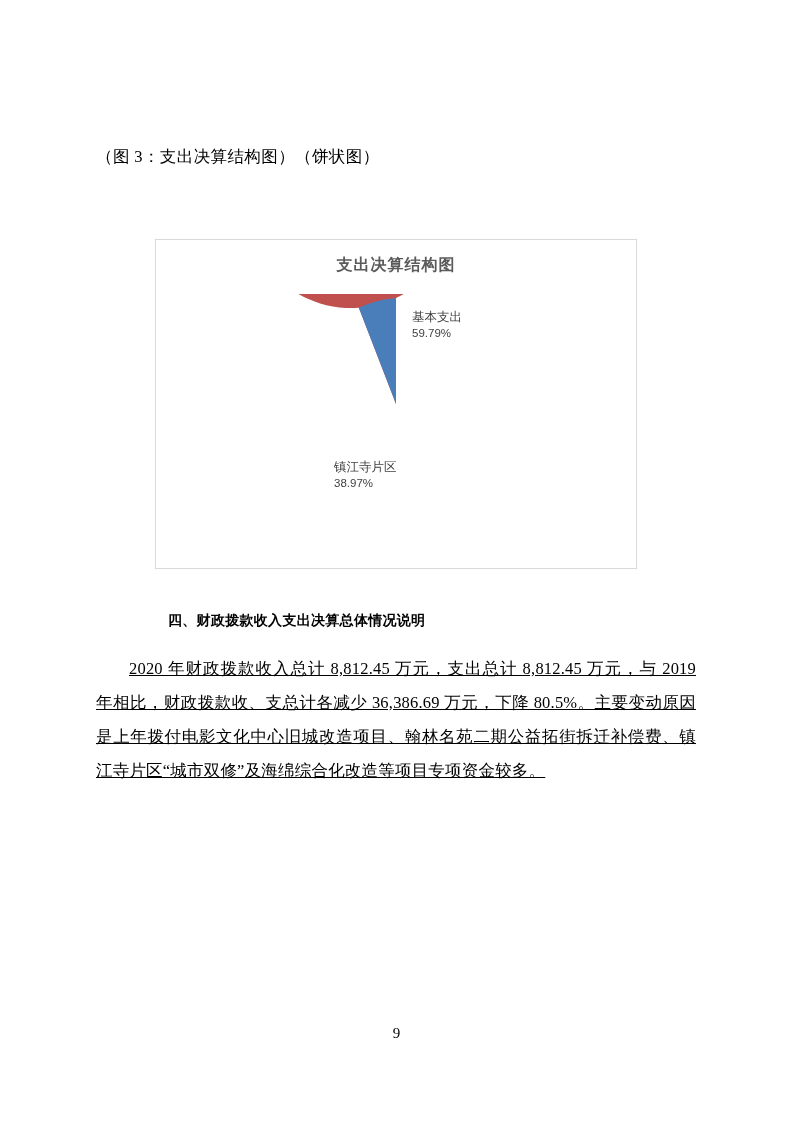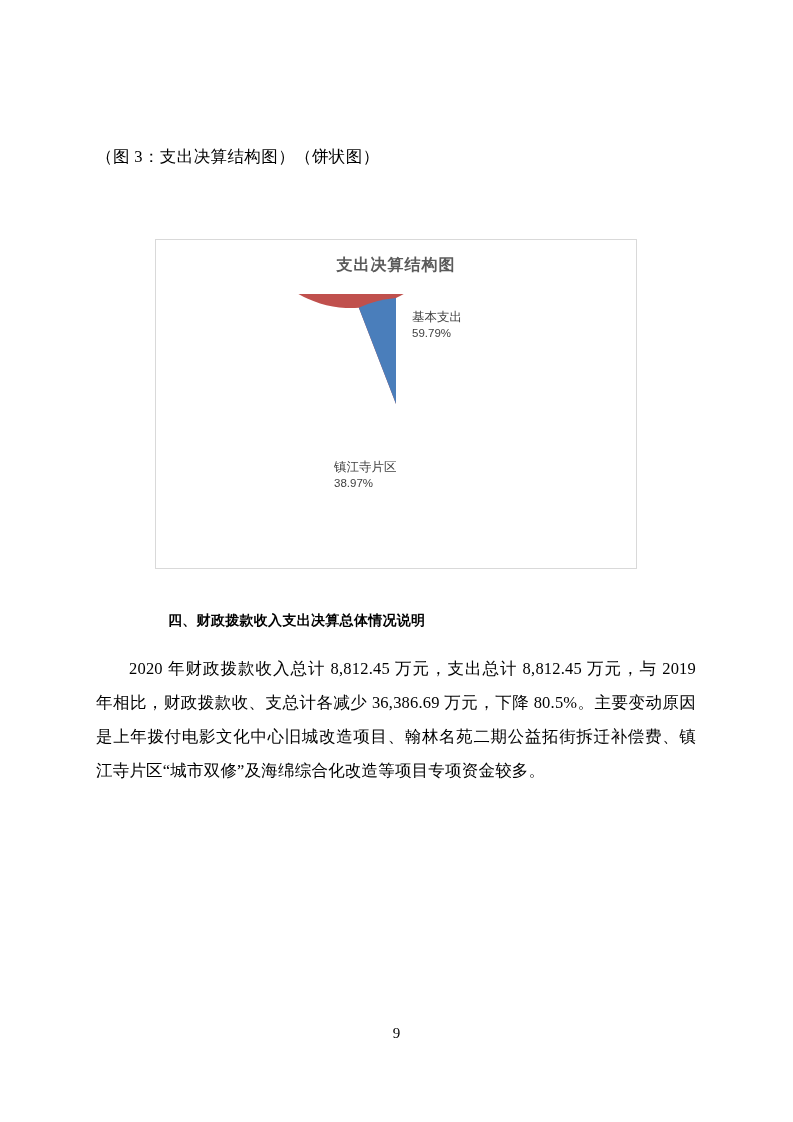--- a/index.html
+++ b/index.html
@@ -101,20 +101,21 @@
     left: 96px;
     top: 652px;
     width: 600px;
     font-family: "Liberation Serif", serif;
     font-size: 16.5px;
     line-height: 34px;
     text-align: justify;
     text-justify: inter-ideograph;
     text-indent: 33px;
     letter-spacing: 0.2px;
+    text-decoration: underline;
   }
   .page-number {
     position: absolute;
     left: 0;
     top: 1025px;
     width: 793px;
     text-align: center;
     font-family: "Liberation Serif", serif;
     font-size: 15px;
   }

